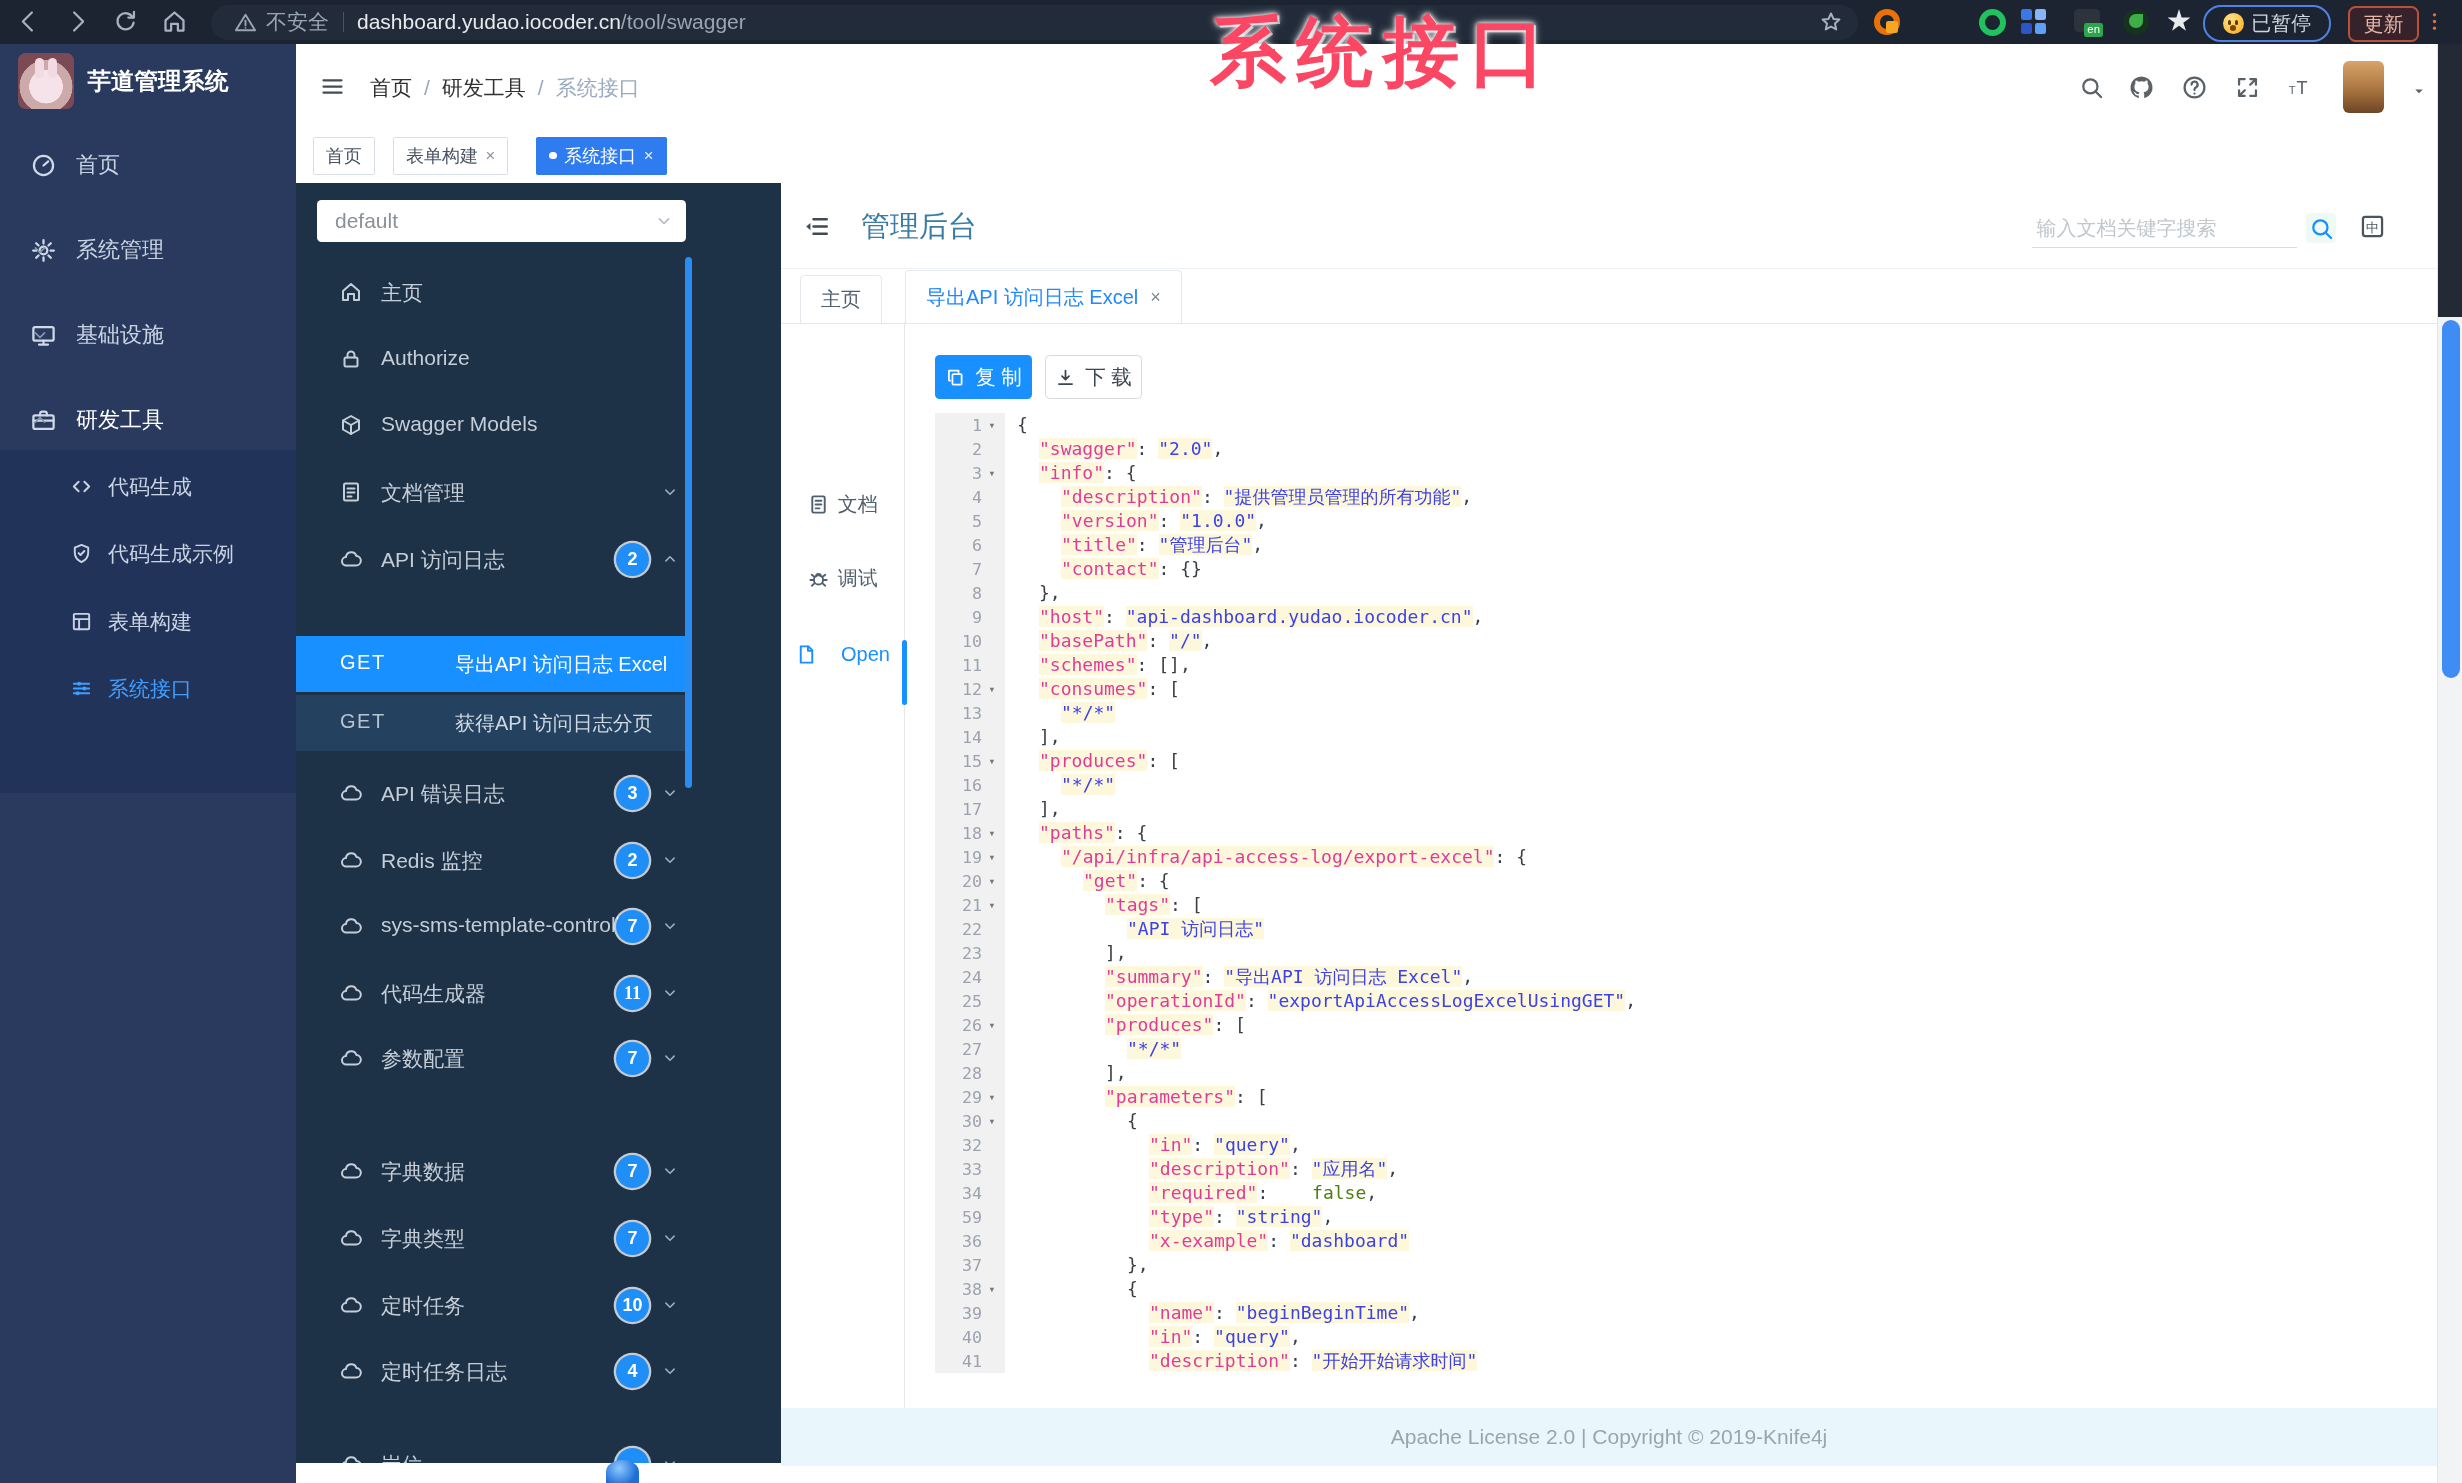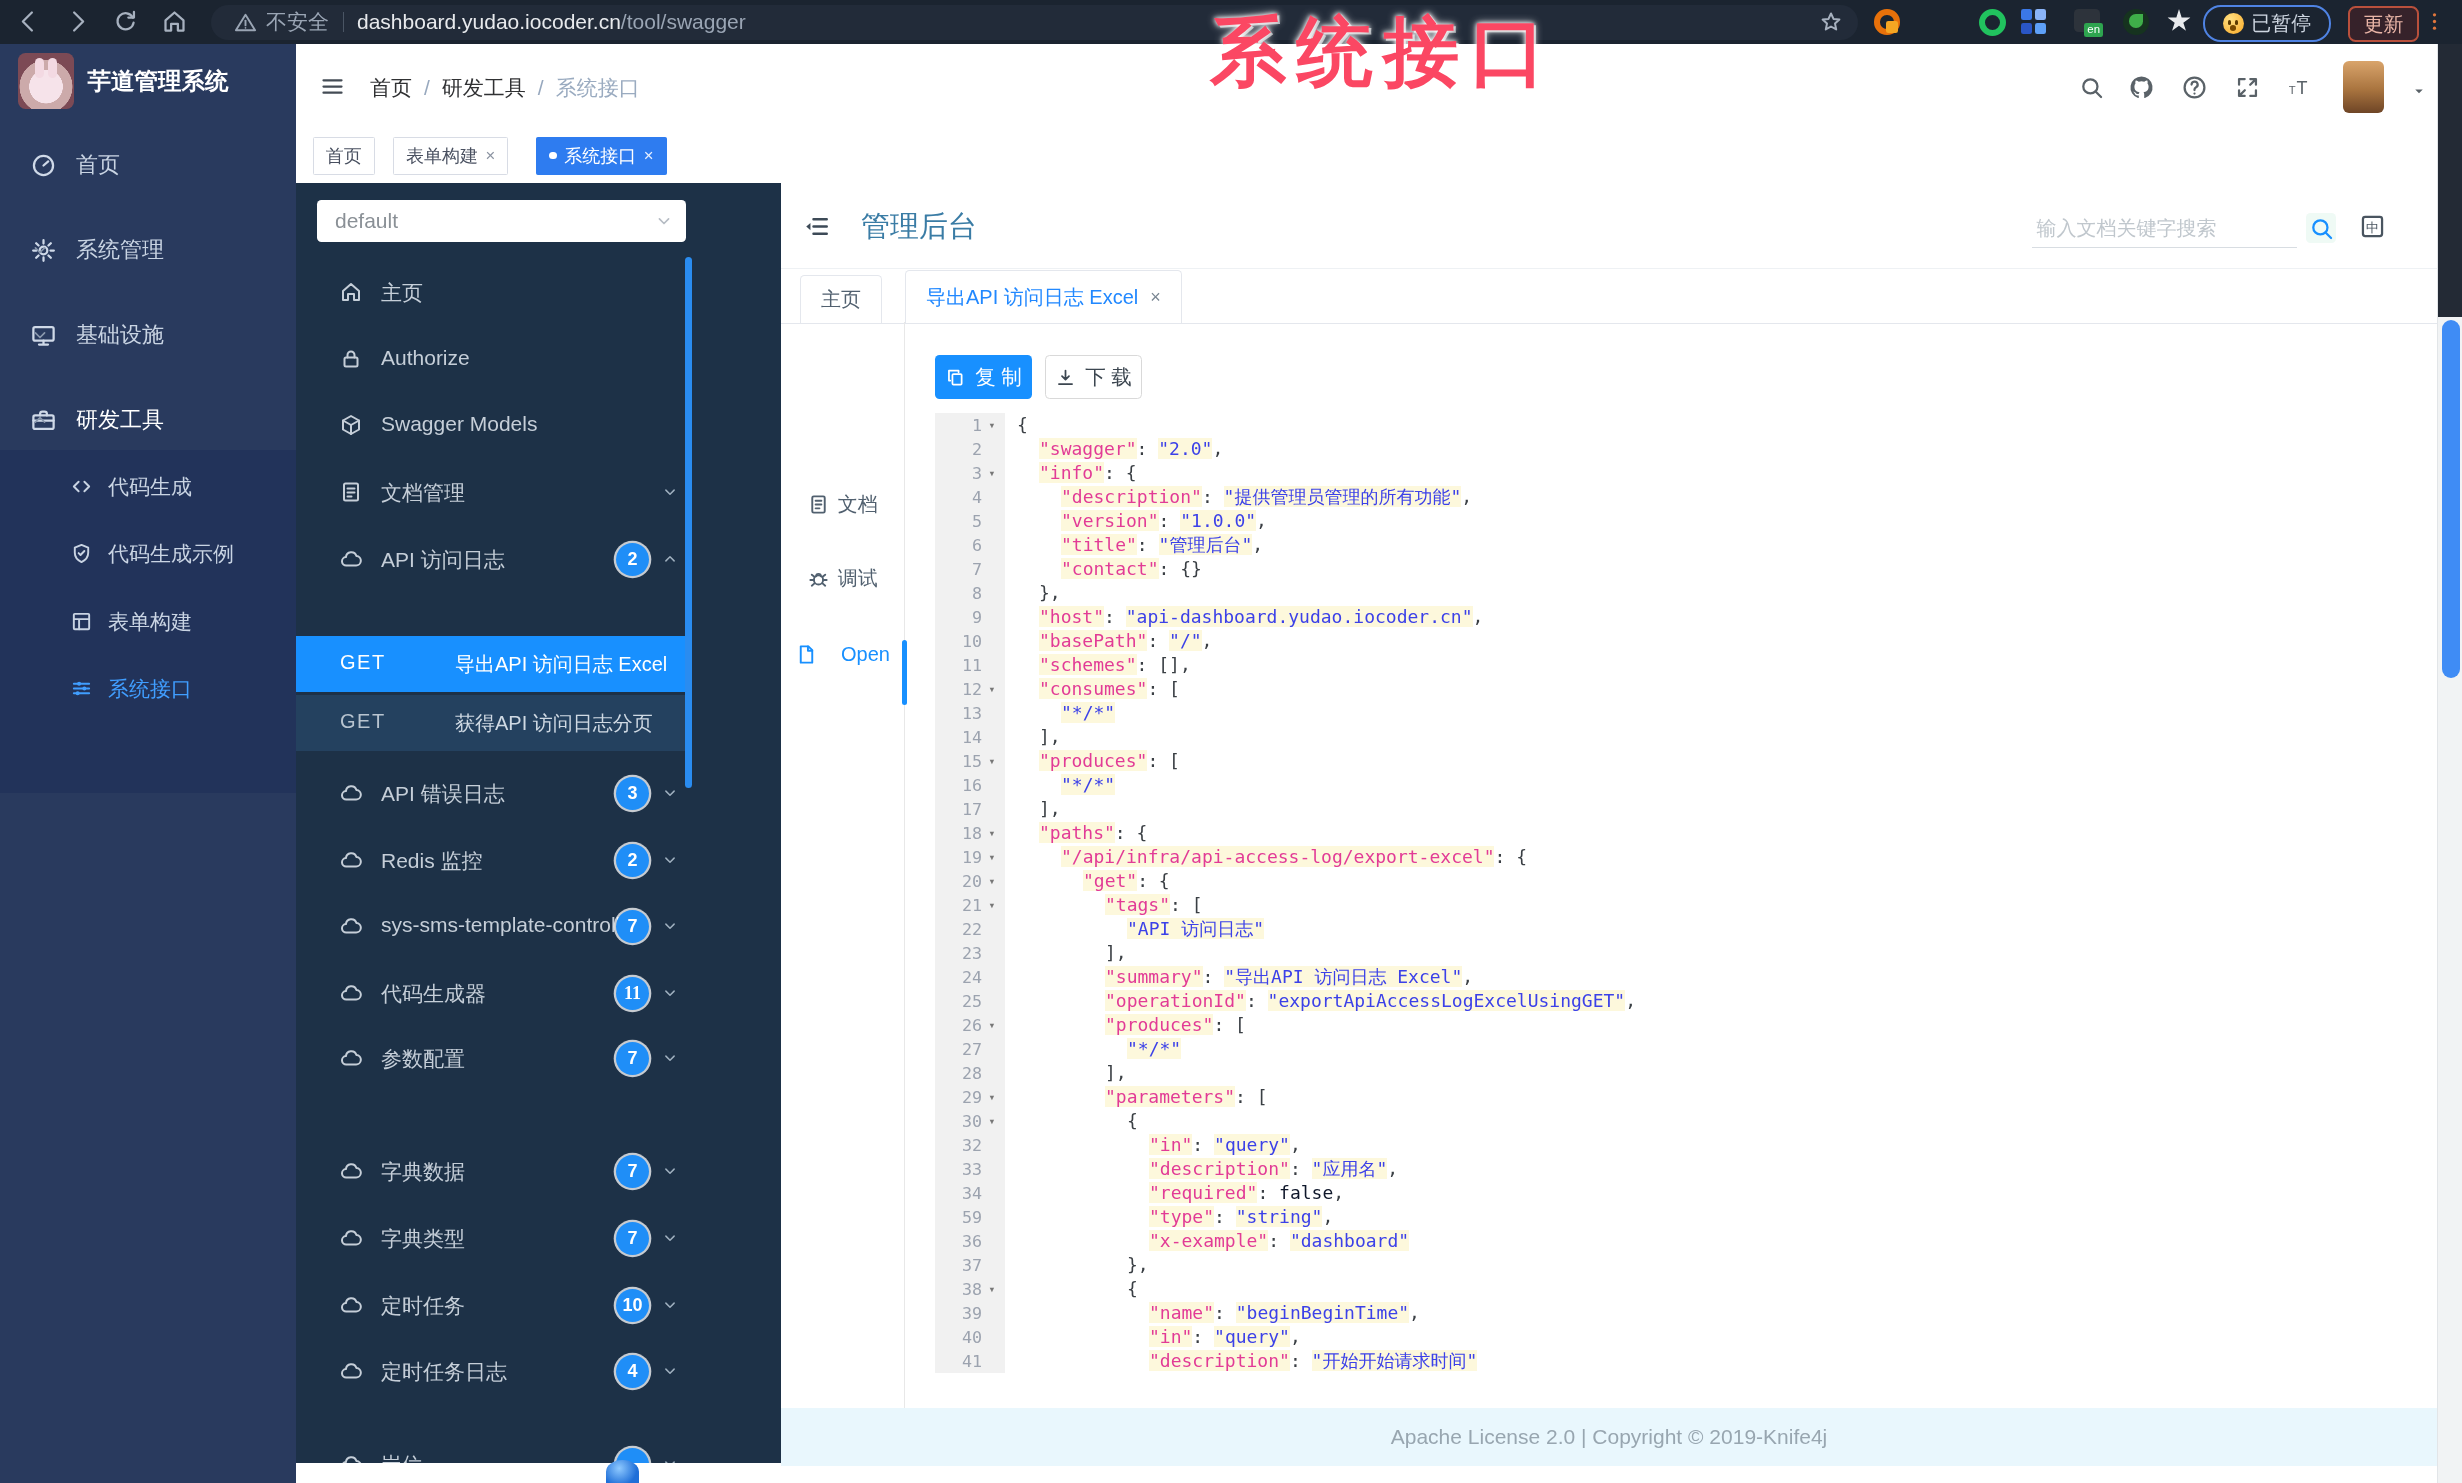--- a/index.html
+++ b/index.html
@@ -123,21 +123,21 @@
   #btndl{left:140px;width:97px;background:#fff;border:0.8px solid #d9d9d9;color:#3c4650;}
   .btn .ico{width:21px;height:21px;}
   #code{position:absolute;left:30px;top:91px;right:4.5px;bottom:0;overflow:hidden;font-family:"DejaVu Sans Mono",monospace;font-size:18px;line-height:24px;}
   .cl{display:flex;height:24px;}
   .gut{width:70px;background:#f1f1f1;color:#9ca3af;display:flex;flex:none;}
   .gut .num{width:47px;text-align:right;font-size:16.7px;}
   .gut .fold{width:20px;text-align:center;font-size:11.4px;color:#777;}
   .ct{white-space:pre;}
   .tok-k{color:#e23b96;background:#fdf8dc;}
   .tok-s{color:#3c41e8;background:#fdf8dc;}
-  .tok-b{color:#0f172a;}
+  .tok-b{color:#4d7c0f;margin-left:33px;}
   .tok-p{color:#3a3f44;}
   #docfooter{position:absolute;left:0;top:1225px;width:100%;height:58px;background:#e9f7fd;display:flex;align-items:center;justify-content:center;font-size:21px;color:#98a6b0;}
 
   
   #scrollcol{left:2437px;top:44px;width:26px;height:1440px;background:#f1f3f4;border-left:0.8px solid #e2e5e8;}
   #scrolldark{position:absolute;left:0;top:0;width:26px;height:273px;background:#232a35;}
   #scrollthumb{position:absolute;left:3.8px;top:276px;width:18px;height:358px;background:#3f8cf5;border-radius:9px;}
 </style>
 </head>
 <body>

